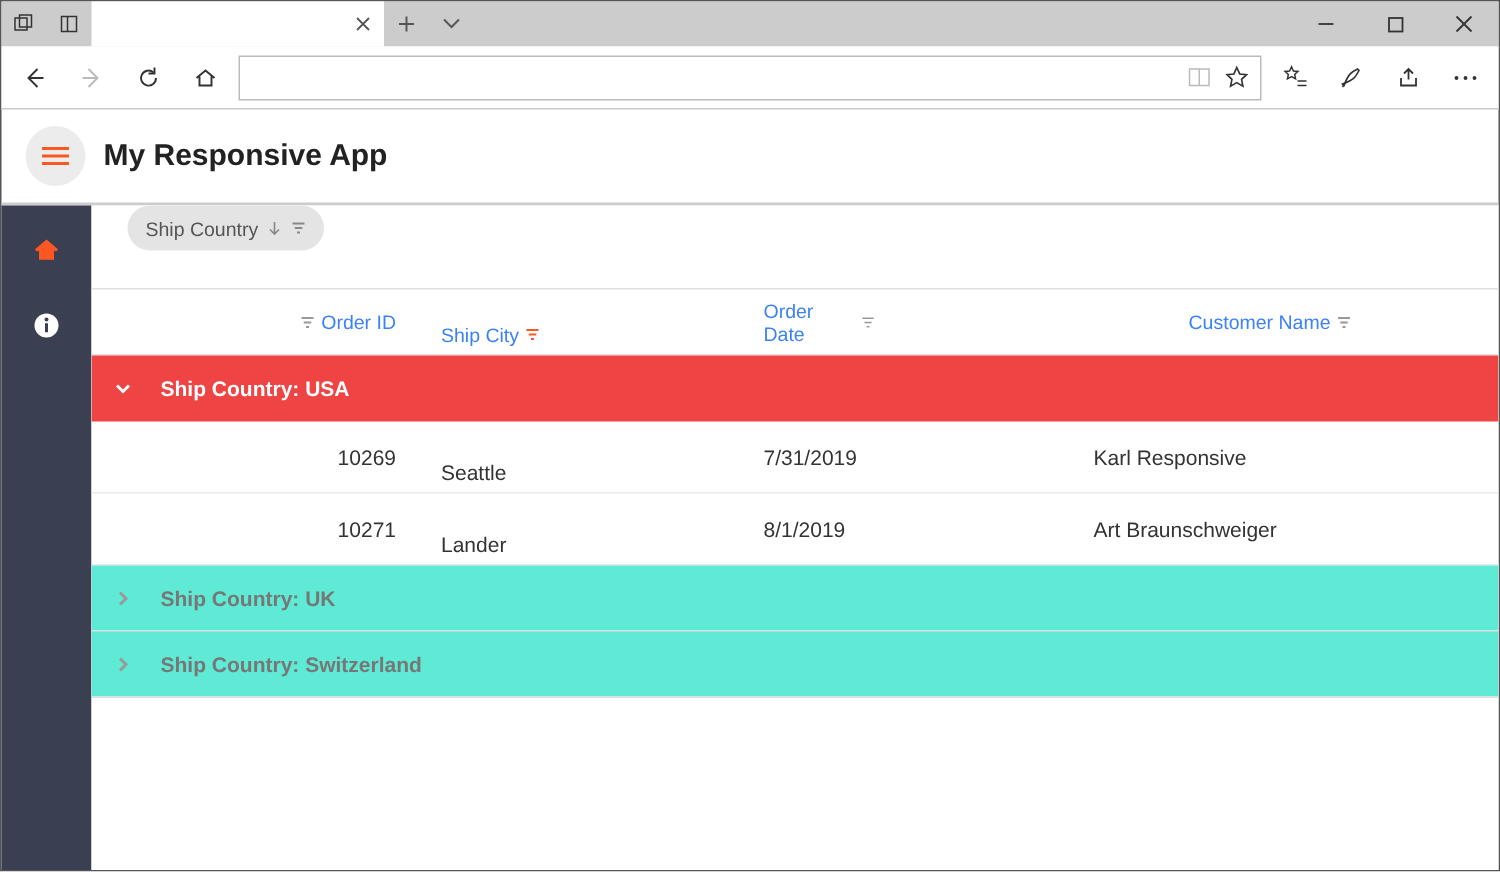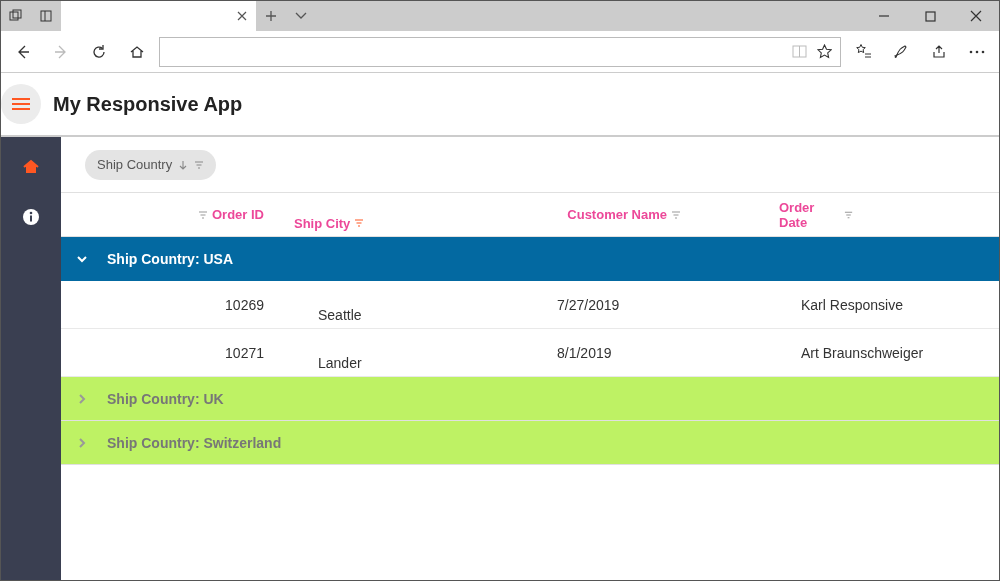--- a/index.html
+++ b/index.html
@@ -13,47 +13,47 @@
   .tab-x { width: 12px; height: 12px; }
   .titlebar-flex { flex: 1; }
   .wc { width: 46px; display: flex; align-items: center; justify-content: center; }
   .toolbar { height: 42px; background: #fff; border-bottom: 1px solid #ccc; display: flex; align-items: center; padding: 0 6px; gap: 6px; }
   .tbtn { width: 32px; height: 32px; display: flex; align-items: center; justify-content: center; color: #444; }
   .tbtn.disabled { color: #aaa; }
   .addr { flex: 1; height: 30px; border: 1px solid #bbb; background: #fff; display: flex; align-items: center; justify-content: flex-end; padding: 0 8px; gap: 10px; }
 
   
   .app { flex: 1; display: flex; flex-direction: column; min-height: 0; }
-  .app-header { height: 64px; display: flex; align-items: center; padding: 0 0; gap: 12px; border-bottom: 2px solid #ccc; }
+  .app-header { height: 64px; display: flex; align-items: center; padding: 0 16px; gap: 12px; border-bottom: 2px solid #ccc; }
   .menu-btn { width: 40px; height: 40px; border-radius: 50%; background: #ececec; display: flex; align-items: center; justify-content: center; }
   .menu-lines { width: 18px; height: 12px; border-top: 2px solid #ff5722; border-bottom: 2px solid #ff5722; position: relative; }
   .menu-lines::after { content: ""; position: absolute; left: 0; right: 0; top: 3px; height: 2px; background: #ff5722; }
   .app-title { font-size: 20px; font-weight: 600; color: #222; }
 
   .app-body { flex: 1; display: flex; min-height: 0; }
   .sidebar { width: 60px; background: #3a3f51; display: flex; flex-direction: column; align-items: center; padding-top: 10px; gap: 10px; }
   .side-item { width: 40px; height: 40px; display: flex; align-items: center; justify-content: center; border-radius: 4px; }
 
   .main { flex: 1; background: #fff; display: flex; flex-direction: column; overflow: hidden; }
-  .chip-row { height: 56px; display: flex; align-items: center; padding: 0 24px; border-bottom: 1px solid #e0e0e0; }
+  .chip-row { height: 56px; display: flex; align-items: flex-start; padding: 0 24px; border-bottom: 1px solid #e0e0e0; }
   .chip { background: #e4e4e4; border-radius: 16px; height: 30px; display: flex; align-items: center; padding: 0 12px; color: #555; font-size: 13px; gap: 6px; }
 
-  .grid-header { height: 44px; display: flex; padding: 0 0 0 38px; color: #ec4899; font-size: 13px; font-weight: 700; border-bottom: 1px solid #e0e0e0; }
+  .grid-header { height: 44px; display: flex; padding: 0 0 0 38px; color: #3b82f6; font-size: 13px; font-weight: 400; border-bottom: 1px solid #e0e0e0; }
   .col { display: flex; align-items: center; gap: 4px; }
   .col-order { width: 195px; justify-content: flex-end; padding-right: 30px; }
   .col-city { width: 215px; margin-top: 17px; }
   .col-date { width: 220px; justify-content: flex-end; padding-right: 146px; }
   .col-cust { flex: 1; justify-content: flex-end; padding-right: 98px; }
 
   .group-row { height: 44px; display: flex; align-items: center; padding: 0 14px; gap: 18px; font-size: 14px; font-weight: 600; border-bottom: 1px solid #e0e0e0; }
-  .group-row.expanded { background: #0369a1; color: #fff; border-bottom: none; }
-  .group-row.collapsed { background: #bef264; color: #777; }
+  .group-row.expanded { background: #ef4444; color: #fff; border-bottom: none; }
+  .group-row.collapsed { background: #5eead4; color: #777; }
   .chev { width: 14px; height: 14px; }
 
-  .data-row { height: 48px; display: flex; align-items: center; padding: 0 0 0 38px; border-bottom: 1px solid #e9e9e9; font-size: 14px; color: #333; gap: 24px; }
+  .data-row { height: 48px; display: flex; align-items: center; padding: 0 0 0 38px; border-bottom: 1px solid #e9e9e9; font-size: 14px; color: #333; }
   .data-row .c1 { width: 195px; text-align: right; padding-right: 30px; }
   .data-row .c2 { width: 215px; margin-top: 20px; }
   .data-row .c3 { width: 220px; }
   .data-row .c4 { flex: 1; }
 
   .filter-ic { width: 10px; height: 10px; }
   .sort-ic { width: 10px; height: 10px; }
   svg { display: block; }
 </style>
 </head>
@@ -209,45 +209,45 @@
                 <path d="M1 2h8M2.5 5h5M4 8h2" stroke="#999" stroke-width="1.2"></path>
               </svg>
             <span>Order ID</span>
           </div>
           <div class="col col-city">
             <span>Ship City</span>
             <svg class="filter-ic" viewBox="0 0 10 10">
                 <path d="M1 2h8M2.5 5h5M4 8h2" stroke="#ff5722" stroke-width="1.2"></path>
               </svg>
           </div>
+          <div class="col col-date">
+            <span>Order Date</span>
+            <svg class="filter-ic" viewBox="0 0 10 10">
+                <path d="M1 2h8M2.5 5h5M4 8h2" stroke="#999" stroke-width="1.2"></path>
+              </svg>
+          </div>
           <div class="col col-cust">
             <span>Customer Name</span>
-            <svg class="filter-ic" viewBox="0 0 10 10">
-                <path d="M1 2h8M2.5 5h5M4 8h2" stroke="#999" stroke-width="1.2"></path>
-              </svg>
-          </div>
-          <div class="col col-date">
-            <span>Order Date</span>
             <svg class="filter-ic" viewBox="0 0 10 10">
                 <path d="M1 2h8M2.5 5h5M4 8h2" stroke="#999" stroke-width="1.2"></path>
               </svg>
           </div>
         </div>
 
         <div id="grid-body">
             <div class="group-row expanded">
               <svg class="chev" viewBox="0 0 14 14">
                 <path d="M3 5l4 4 4-4" fill="none" stroke="#fff" stroke-width="2"></path>
               </svg>
               <span>Ship Country: USA</span>
             </div>
             <div class="data-row">
               <div class="c1">10269</div>
               <div class="c2">Seattle</div>
-              <div class="c3">7/27/2019</div>
+              <div class="c3">7/31/2019</div>
               <div class="c4">Karl Responsive</div>
             </div>
             <div class="data-row">
               <div class="c1">10271</div>
               <div class="c2">Lander</div>
               <div class="c3">8/1/2019</div>
               <div class="c4">Art Braunschweiger</div>
             </div>
             <div class="group-row collapsed">
               <svg class="chev" viewBox="0 0 14 14">

